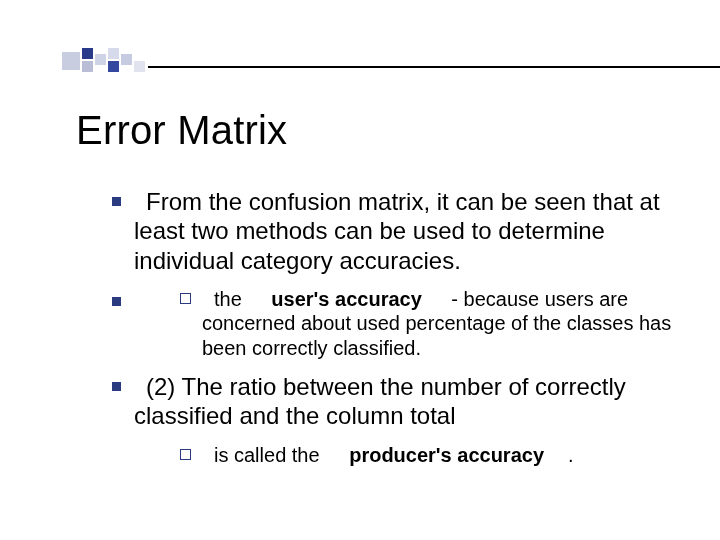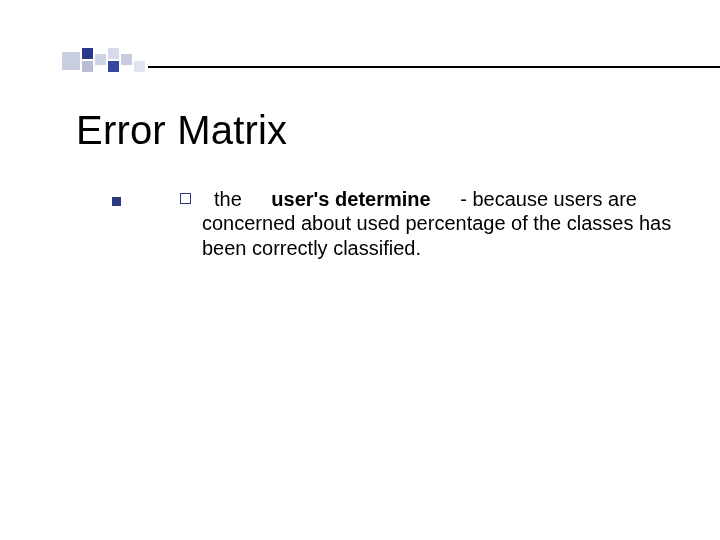--- a/index.html
+++ b/index.html
@@ -106,20 +106,31 @@
   <div class="sq sq7"></div>
   <div class="sq sq8"></div>
   <div class="hr"></div>
 </div>
 
 <div class="slide">
   <h1 class="title">Error Matrix</h1>
 
   <ul class="top">
     <li>
+      <span>From the confusion matrix, it can be seen that at least two methods can be used to determine individual category accuracies.</span>
+    </li>
+    <li>
       <ul class="sub">
         <li>
-          <span>the </span><span class="bold">user's determine</span><span> - because users are concerned about used percentage of the classes has been correctly classified.</span>
+          <span>the </span><span class="bold">user's accuracy</span><span> - because users are concerned about used percentage of the classes has been correctly classified.</span>
+        </li>
+      </ul>
+    </li>
+    <li>
+      <span>(2) The ratio between the number of correctly classified and the column total</span>
+      <ul class="sub">
+        <li>
+          <span>is called the </span><span class="bold">producer's accuracy</span><span>.</span>
         </li>
       </ul>
     </li>
   </ul>
 </div>
 
 </body></html>

